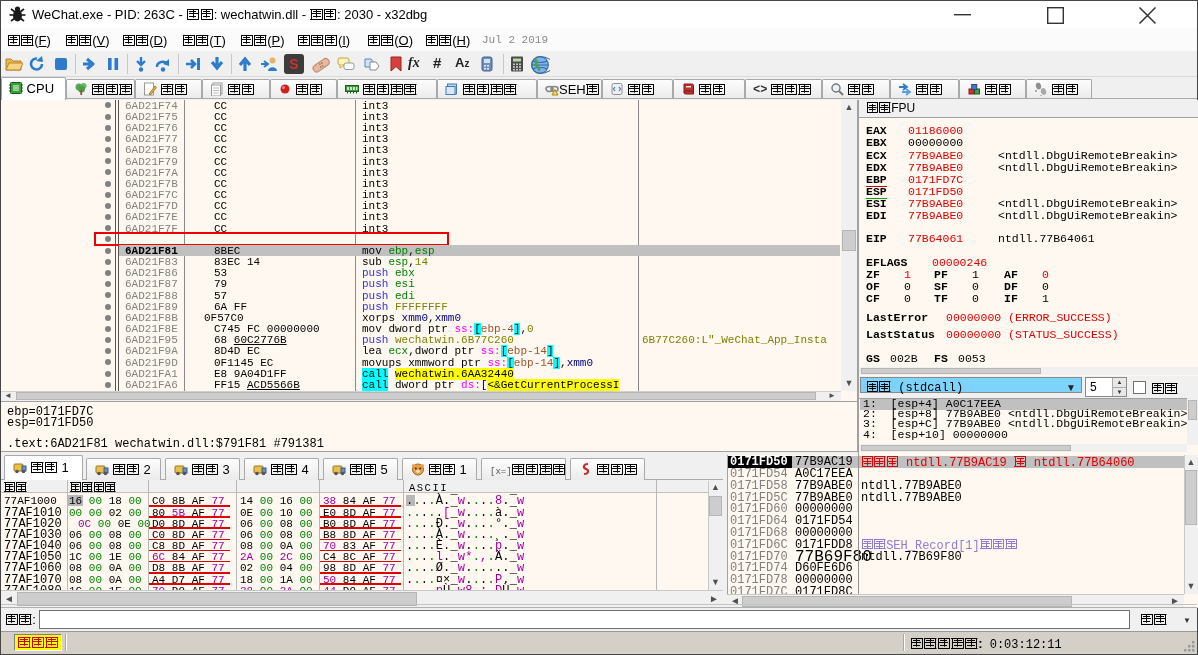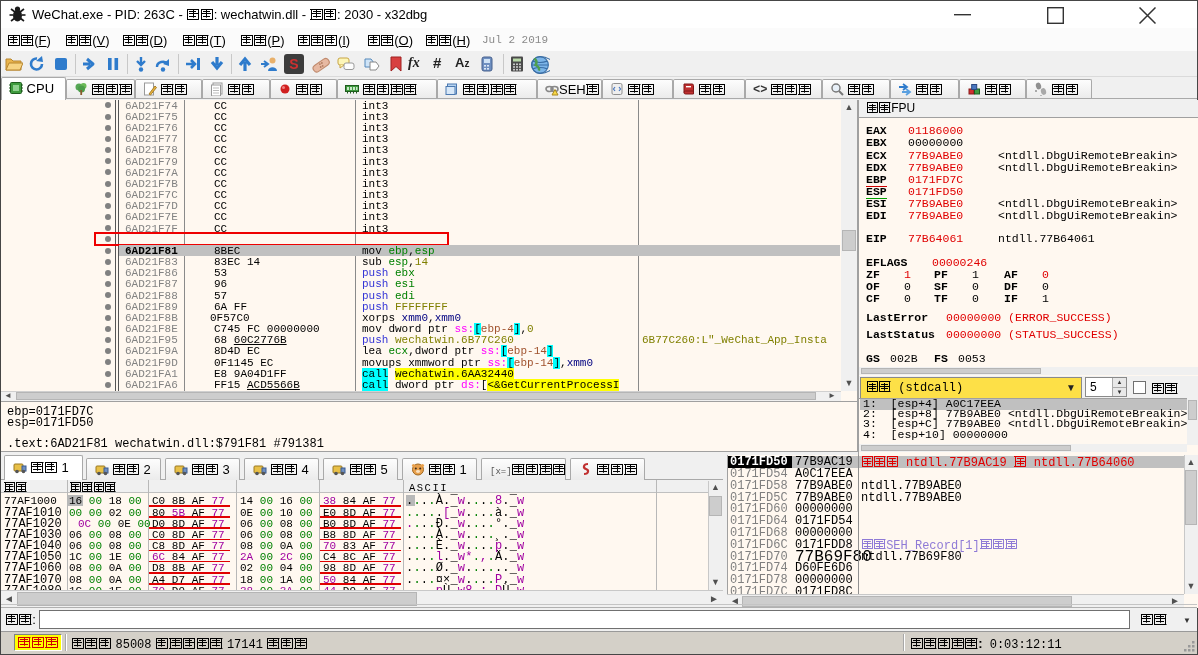--- a/index.html
+++ b/index.html
@@ -299,27 +299,27 @@
 <div class="a" style="left:105px;top:236.4px;width:6px;height:6px;border-radius:3px;background:#808080"></div>
 <div class="a" style="left:94px;top:232.2px;width:355px;height:13.37px;border:2px solid #ee0000"></div>
 <div class="a" style="left:119px;top:244.9px;width:721px;height:11.17px;background:#c0c0c0"></div>
 <div class="a" style="left:105px;top:247.6px;width:6px;height:6px;border-radius:3px;background:#808080"></div>
 <div class="dr m" style="top:244.9px"><span class="a" style="left:125px;font-weight:bold;color:#000">6AD21F81</span><span class="a" style="left:214px;color:#000">8BEC</span><span class="a" style="left:362px;color:#000">mov <span class="g">ebp</span>,<span class="g">esp</span></span></div>
 <div class="a" style="left:105px;top:258.8px;width:6px;height:6px;border-radius:3px;background:#808080"></div>
 <div class="dr m" style="top:256.1px"><span class="a" style="left:125px;color:#828282">6AD21F83</span><span class="a" style="left:214px;color:#000">83EC 14</span><span class="a" style="left:362px;color:#000">sub <span class="g">esp</span>,<span class="ol">14</span></span></div>
 <div class="a" style="left:105px;top:269.9px;width:6px;height:6px;border-radius:3px;background:#808080"></div>
 <div class="dr m" style="top:267.2px"><span class="a" style="left:125px;color:#828282">6AD21F86</span><span class="a" style="left:214px;color:#000">53</span><span class="a" style="left:362px;color:#000"><span class="bl">push</span> <span class="g">ebx</span></span></div>
 <div class="a" style="left:105px;top:281.1px;width:6px;height:6px;border-radius:3px;background:#808080"></div>
-<div class="dr m" style="top:278.4px"><span class="a" style="left:125px;color:#828282">6AD21F87</span><span class="a" style="left:214px;color:#000">96</span><span class="a" style="left:362px;color:#000"><span class="bl">push</span> <span class="g">esi</span></span></div>
+<div class="dr m" style="top:278.4px"><span class="a" style="left:125px;color:#828282">6AD21F87</span><span class="a" style="left:214px;color:#000">79</span><span class="a" style="left:362px;color:#000"><span class="bl">push</span> <span class="g">esi</span></span></div>
 <div class="a" style="left:105px;top:292.3px;width:6px;height:6px;border-radius:3px;background:#808080"></div>
 <div class="dr m" style="top:289.6px"><span class="a" style="left:125px;color:#828282">6AD21F88</span><span class="a" style="left:214px;color:#000">57</span><span class="a" style="left:362px;color:#000"><span class="bl">push</span> <span class="g">edi</span></span></div>
 <div class="a" style="left:105px;top:303.5px;width:6px;height:6px;border-radius:3px;background:#808080"></div>
 <div class="dr m" style="top:300.8px"><span class="a" style="left:125px;color:#828282">6AD21F89</span><span class="a" style="left:214px;color:#000">6A FF</span><span class="a" style="left:362px;color:#000"><span class="bl">push</span> <span class="ol">FFFFFFFF</span></span></div>
 <div class="a" style="left:105px;top:314.6px;width:6px;height:6px;border-radius:3px;background:#808080"></div>
-<div class="dr m" style="top:311.9px"><span class="a" style="left:125px;color:#828282">6AD21F8B</span><span class="a" style="left:210px;color:#000">0F57C0</span><span class="a" style="left:362px;color:#000">xorps <span class="nv">xmm0</span>,<span class="nv">xmm0</span></span></div>
+<div class="dr m" style="top:311.9px"><span class="a" style="left:125px;color:#828282">6AD21F8B</span><span class="a" style="left:204px;color:#000">0F57C0</span><span class="a" style="left:362px;color:#000">xorps <span class="nv">xmm0</span>,<span class="nv">xmm0</span></span></div>
 <div class="a" style="left:105px;top:325.8px;width:6px;height:6px;border-radius:3px;background:#808080"></div>
 <div class="dr m" style="top:323.1px"><span class="a" style="left:125px;color:#828282">6AD21F8E</span><span class="a" style="left:214px;color:#000">C745 FC 00000000</span><span class="a" style="left:362px;color:#000">mov dword ptr <span class="mg">ss:</span><span class="cyb">[</span><span class="br">ebp-4</span><span class="cyb">]</span>,<span class="ol">0</span></span></div>
 <div class="a" style="left:105px;top:337.0px;width:6px;height:6px;border-radius:3px;background:#808080"></div>
 <div class="dr m" style="top:334.3px"><span class="a" style="left:125px;color:#828282">6AD21F95</span><span class="a" style="left:214px;color:#000">68 <span style="text-decoration:underline">60C2776B</span></span><span class="a" style="left:362px;color:#000"><span class="bl">push</span> <span class="ol">wechatwin.6B77C260</span></span></div>
 <div class="dr m" style="top:334.3px"><span class="a" style="left:642px;color:#808000">6B77C260:L"_WeChat_App_Insta</span></div>
 <div class="a" style="left:105px;top:348.1px;width:6px;height:6px;border-radius:3px;background:#808080"></div>
 <div class="dr m" style="top:345.4px"><span class="a" style="left:125px;color:#828282">6AD21F9A</span><span class="a" style="left:214px;color:#000">8D4D EC</span><span class="a" style="left:362px;color:#000">lea <span class="g">ecx</span>,dword ptr <span class="mg">ss:</span><span class="cyb">[</span><span class="br">ebp-14</span><span class="cyb">]</span></span></div>
 <div class="a" style="left:105px;top:359.3px;width:6px;height:6px;border-radius:3px;background:#808080"></div>
 <div class="dr m" style="top:356.6px"><span class="a" style="left:125px;color:#828282">6AD21F9D</span><span class="a" style="left:214px;color:#000">0F1145 EC</span><span class="a" style="left:362px;color:#000">movups xmmword ptr <span class="mg">ss:</span><span class="cyb">[</span><span class="br">ebp-14</span><span class="cyb">]</span>,<span class="nv">xmm0</span></span></div>
 <div class="a" style="left:105px;top:370.5px;width:6px;height:6px;border-radius:3px;background:#808080"></div>
@@ -352,21 +352,21 @@
 <div class="rr m" style="top:257px"><span class="a" style="left:866px;color:#000"><b>EFLAGS</b></span><span class="a" style="left:932px;color:#e00000">00000246</span></div>
 <div class="rr m" style="top:269px"><span class="a" style="left:866px;color:#000"><b>ZF</b></span><span class="a" style="left:904px;color:#e00000">1</span><span class="a" style="left:934px;color:#000"><b>PF</b></span><span class="a" style="left:972px;color:#000">1</span><span class="a" style="left:1004px;color:#000"><b>AF</b></span><span class="a" style="left:1042px;color:#e00000">0</span></div>
 <div class="rr m" style="top:281px"><span class="a" style="left:866px;color:#000"><b>OF</b></span><span class="a" style="left:904px;color:#000">0</span><span class="a" style="left:934px;color:#000"><b>SF</b></span><span class="a" style="left:972px;color:#000">0</span><span class="a" style="left:1004px;color:#000"><b>DF</b></span><span class="a" style="left:1042px;color:#000">0</span></div>
 <div class="rr m" style="top:293.3px"><span class="a" style="left:866px;color:#000"><b>CF</b></span><span class="a" style="left:904px;color:#000">0</span><span class="a" style="left:934px;color:#000"><b>TF</b></span><span class="a" style="left:972px;color:#000">0</span><span class="a" style="left:1004px;color:#000"><b>IF</b></span><span class="a" style="left:1042px;color:#000">1</span></div>
 <div class="rr m" style="top:312px"><span class="a" style="left:866px;color:#000"><b>LastError</b></span><span class="a" style="left:946px;color:#e00000">00000000 (ERROR_SUCCESS)</span></div>
 <div class="rr m" style="top:329px"><span class="a" style="left:866px;color:#000"><b>LastStatus</b></span><span class="a" style="left:946px;color:#e00000">00000000 (STATUS_SUCCESS)</span></div>
 <div class="rr m" style="top:353.4px"><span class="a" style="left:866px;color:#000"><b>GS</b></span><span class="a" style="left:890px;color:#000">002B</span><span class="a" style="left:934px;color:#000"><b>FS</b></span><span class="a" style="left:958px;color:#000">0053</span></div>
 <div class="a sb" style="left:859px;top:367px;width:339px;height:8px"></div>
 <div class="a th" style="left:861px;top:368px;width:180px;height:6px"></div>
 <div class="a" style="left:859px;top:376px;width:339px;height:22px;background:#f0f0f0"></div>
-<div class="a" style="left:860px;top:377px;width:222px;height:32px;background:#fde047;border:1px solid #8a8a8a;font-size:13px;line-height:18px"><span class="m" style="margin-left:5px;font-size:12px"><i class="c"></i><i class="c"></i> (stdcall)</span><span style="position:absolute;right:5px;top:1px;font-size:10px;color:#222">▼</span></div>
+<div class="a" style="left:860px;top:377px;width:222px;height:16px;background:#7dd3fc;border:1px solid #8a8a8a;font-size:13px;line-height:18px"><span class="m" style="margin-left:5px;font-size:12px"><i class="c"></i><i class="c"></i> (stdcall)</span><span style="position:absolute;right:5px;top:1px;font-size:10px;color:#222">▼</span></div>
 <div class="a" style="left:1085px;top:377px;width:42px;height:20px;background:#fff;border:1px solid #8a8a8a;font-size:12px;line-height:18px"><span style="margin-left:4px">5</span></div>
 <div class="a" style="left:1112px;top:378px;width:14px;height:9px;background:#e8e8e8;border-left:1px solid #aaa;font-size:6px;text-align:center;line-height:9px;color:#333">▲</div>
 <div class="a" style="left:1112px;top:387px;width:14px;height:9px;background:#e8e8e8;border-left:1px solid #aaa;border-top:1px solid #aaa;font-size:6px;text-align:center;line-height:9px;color:#333">▼</div>
 <div class="a" style="left:1133px;top:381px;width:13px;height:13px;background:#fff;border:1px solid #707070"></div>
 <div class="a" style="left:1151px;top:381px;font-size:13px;color:#000"><i class="c"></i><i class="c"></i></div>
 <div class="a" style="left:859px;top:398px;width:339px;height:54px;background:#fff8f0;border-top:1px solid #a0a0a0"></div>
 <div class="a" style="left:860px;top:399px;width:327px;height:10.8px;background:#c0c0c0"></div>
 <div class="rr m" style="top:398.5px;height:10.5px;line-height:10.5px;font-size:11.5px"><span class="a" style="left:863px;color:#000;white-space:pre">1:&nbsp;&nbsp;[esp+4]&nbsp;A0C17EEA</span></div>
 <div class="rr m" style="top:408.9px;height:10.5px;line-height:10.5px;font-size:11.5px"><span class="a" style="left:863px;color:#000;white-space:pre">2:&nbsp;&nbsp;[esp+8]&nbsp;77B9ABE0&nbsp;&lt;ntdll.DbgUiRemoteBreakin&gt;</span></div>
 <div class="rr m" style="top:419.4px;height:10.5px;line-height:10.5px;font-size:11.5px"><span class="a" style="left:863px;color:#000;white-space:pre">3:&nbsp;&nbsp;[esp+C]&nbsp;77B9ABE0&nbsp;&lt;ntdll.DbgUiRemoteBreakin&gt;</span></div>
@@ -557,21 +557,20 @@
 <div class="a" style="left:1px;top:607px;width:1196px;height:1px;background:#b0b0b0"></div>
 <div class="a" style="left:1px;top:608px;width:1196px;height:23px;background:#f0f0f0"></div>
 <div class="a" style="left:5px;top:612px;font-size:13px;color:#000"><i class="c"></i><i class="c"></i>:</div>
 <div class="a" style="left:39px;top:610px;width:1091px;height:19px;background:#fff;border:1px solid #707070"></div>
 <div class="a" style="left:1140px;top:612px;font-size:13px;color:#000"><i class="c"></i><i class="c"></i></div>
 <div class="a" style="left:1183px;top:616px;font-size:8px;color:#333">▼</div>
 <div class="a" style="left:1px;top:631px;width:1196px;height:23px;background:#d4d0c8;border-top:1px solid #999"></div>
 <div class="a" style="left:14px;top:634px;width:48px;height:17px;background:#ff0;border:1px solid;border-color:#808080 #fff #fff #808080;color:#d00000;font-size:13px;line-height:15px;text-align:center"><i class="c"></i><i class="c"></i><i class="c"></i></div>
 <div class="a" style="left:65px;top:634px;width:1px;height:17px;background:#a8a8a8"></div>
 <div class="a" style="left:66px;top:634px;width:1px;height:17px;background:#fff"></div>
-<div class="a" style="left:71px;top:636px;font-size:13px;color:#000;white-space:pre"><i class="c"></i><i class="c"></i><i class="c"></i> <span class="m" style="font-size:12px">85008</span> <i class="c"></i><i class="c"></i><i class="c"></i><i class="c"></i><i class="c"></i> <span class="m" style="font-size:12px">17141</span> <i class="c"></i><i class="c"></i><i class="c"></i></div>
 <div class="a" style="left:903px;top:634px;width:1px;height:17px;background:#a8a8a8"></div>
 <div class="a" style="left:904px;top:634px;width:1px;height:17px;background:#fff"></div>
 <div class="a" style="left:910px;top:636px;font-size:13px;color:#000;white-space:pre"><b><i class="c"></i><i class="c"></i><i class="c"></i><i class="c"></i><i class="c"></i>:</b>  <span class="m" style="font-size:12px">0:03:12:11</span></div>
 <svg class="a" style="left:1184px;top:641px" width="11" height="11">
       <rect x="8" y="8" width="2.5" height="2.5" fill="#999"></rect>
       <rect x="8" y="4" width="2.5" height="2.5" fill="#999"></rect>
       <rect x="8" y="0" width="2.5" height="2.5" fill="#999"></rect>
       <rect x="4" y="8" width="2.5" height="2.5" fill="#999"></rect>
       <rect x="4" y="4" width="2.5" height="2.5" fill="#999"></rect>
       <rect x="0" y="8" width="2.5" height="2.5" fill="#999"></rect>

